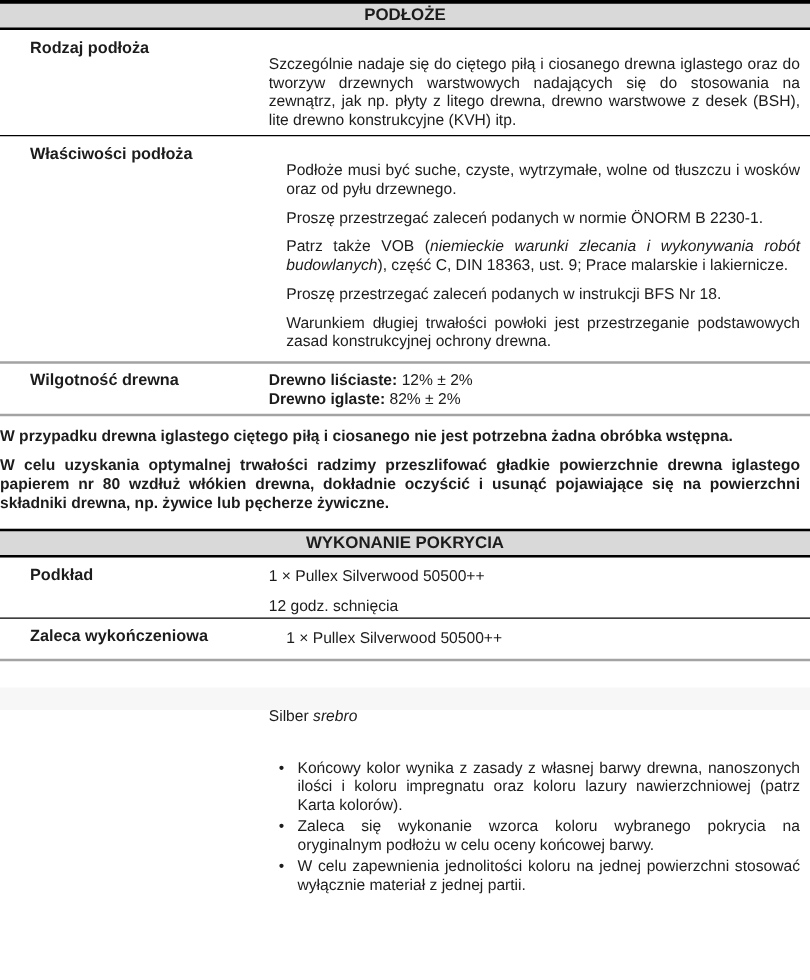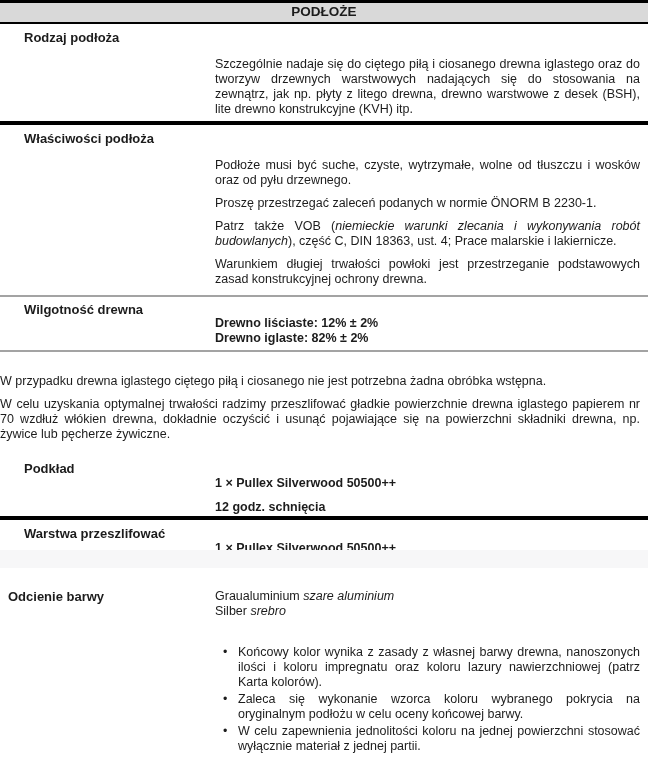--- a/index.html
+++ b/index.html
@@ -33,38 +33,37 @@
     font-weight: bold;
     font-size: 13px;
     line-height: 15px;
   }
   .trow .val {
     flex: 1;
     padding: 20px 8px 0 0;
     font-size: 12.5px;
     line-height: 15px;
     text-align: justify;
-    margin-top: 13px;
   }
   .trow .val p { margin: 0; }
   .trow .val p + p { margin-top: 8px; }
 
-  .sep-thin  { border-top: 4px solid #000000; }
+  .sep-thin  { border-top: 1px solid #000000; gap: 14px; }
   .sep-thick { border-top: 2px solid #a3a3a3; }
 
   .row-rodzaj .val        { padding-bottom: 4px; }
   .row-wlasciwosci .val   { padding-bottom: 8px; }
   .row-wilgotnosc .val    { padding-bottom: 4px; padding-top: 6px; }
   .row-wilgotnosc .lbl    { padding-top: 5px; }
-  .row-przygotowanie .val { padding-bottom: 13px; padding-top: 9px; }
+  .row-przygotowanie .val { padding-bottom: 13px; padding-top: 9px; font-weight: bold; }
   .row-podklad .val       { padding-bottom: 1px; padding-top: 8px; }
   .row-podklad .val p + p { margin-top: 9px; }
   .row-warstwa .val       { padding-bottom: 9px; padding-top: 8px; }
 
-  .no-justify { text-align: center; font-weight: bold; }
+  .no-justify { text-align: center; }
 
   
   .odcienie { display: flex; margin-top: 22px; justify-content: flex-end; }
   .odcienie .lbl {
     width: 215px; flex: 0 0 215px;
     padding: 0 10px 0 8px;
     font-weight: bold; font-size: 13px; line-height: 15px;
   }
   .odcienie .val { flex: 1; padding-right: 8px; font-size: 12.5px; line-height: 15px; }
   .shade-line { white-space: nowrap; }
@@ -95,51 +94,55 @@
     <div class="val">
       <p>Szczególnie nadaje się do ciętego piłą i ciosanego drewna iglastego oraz do tworzyw drzewnych warstwowych nadających się do stosowania na zewnątrz, jak np. płyty z litego drewna, drewno warstwowe z desek (BSH), lite drewno konstrukcyjne (KVH) itp.</p>
     </div>
   </div>
 
   <div class="trow sep-thin row-wlasciwosci">
     <div class="lbl">Właściwości podłoża</div>
     <div class="val">
       <p>Podłoże musi być suche, czyste, wytrzymałe, wolne od tłuszczu i wosków oraz od pyłu drzewnego.</p>
       <p>Proszę przestrzegać zaleceń podanych w normie ÖNORM B 2230-1.</p>
-      <p><span>Patrz także VOB (</span><i>niemieckie warunki zlecania i wykonywania robót budowlanych</i><span>), część C, DIN 18363, ust. 4; Prace malarskie i lakiernicze.</span></p>
+      <p><span>Patrz także VOB (</span><i>niemieckie warunki zlecania i wykonywania robót budowlanych</i><span>), część C, DIN 18363, ust. 9; Prace malarskie i lakiernicze.</span></p>
+      <p>Proszę przestrzegać zaleceń podanych w instrukcji BFS Nr 18.</p>
       <p>Warunkiem długiej trwałości powłoki jest przestrzeganie podstawowych zasad konstrukcyjnej ochrony drewna.</p>
     </div>
   </div>
 
   <div class="trow sep-thick row-wilgotnosc">
     <div class="lbl">Wilgotność drewna</div>
     <div class="val no-justify">
       <div><b>Drewno liściaste:</b> <span>12% ± 2%</span></div>
       <div><b>Drewno iglaste:</b> <span>82% ± 2%</span></div>
     </div>
   </div>
 
   <div class="trow sep-thick row-przygotowanie">
     <div class="val">
       <p>W przypadku drewna iglastego ciętego piłą i ciosanego nie jest potrzebna żadna obróbka wstępna.</p>
-      <p>W celu uzyskania optymalnej trwałości radzimy przeszlifować gładkie powierzchnie drewna iglastego papierem nr 70 wzdłuż włókien drewna, dokładnie oczyścić i usunąć pojawiające się na powierzchni składniki drewna, np. żywice lub pęcherze żywiczne.</p>
+      <p>W celu uzyskania optymalnej trwałości radzimy przeszlifować gładkie powierzchnie drewna iglastego papierem nr 80 wzdłuż włókien drewna, dokładnie oczyścić i usunąć pojawiające się na powierzchni składniki drewna, np. żywice lub pęcherze żywiczne.</p>
     </div>
   </div>
 
+  <div class="band second">
+    <span>WYKONANIE POKRYCIA</span>
+  </div>
 
   <div class="trow row-podklad">
     <div class="lbl">Podkład</div>
     <div class="val no-justify">
       <p>1 × Pullex Silverwood 50500++</p>
       <p>12 godz. schnięcia</p>
     </div>
   </div>
 
   <div class="trow sep-thin row-warstwa">
-    <div class="lbl">Warstwa przeszlifować</div>
+    <div class="lbl">Zaleca wykończeniowa</div>
     <div class="val no-justify">
       <p>1 × Pullex Silverwood 50500++</p>
     </div>
   </div>
 
   <div class="sep-thick"></div>
 
   <div class="odcienie">
     <div class="lbl">Odcienie barwy</div>
     <div class="val">

